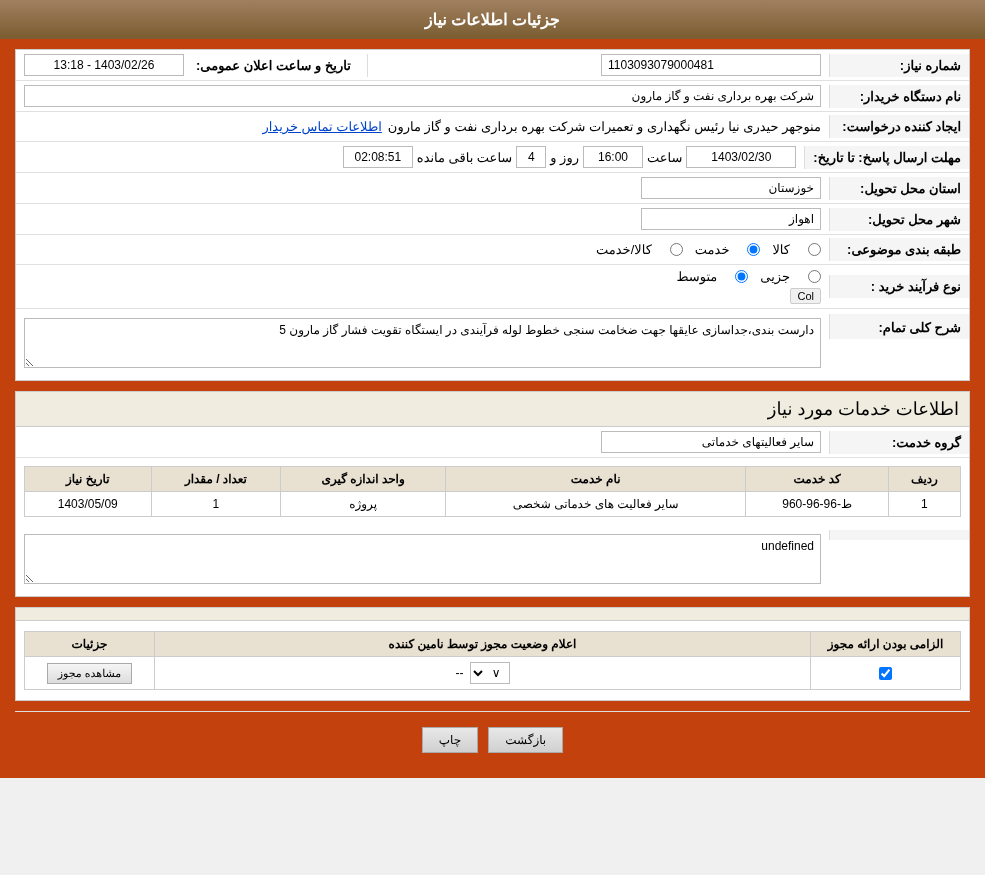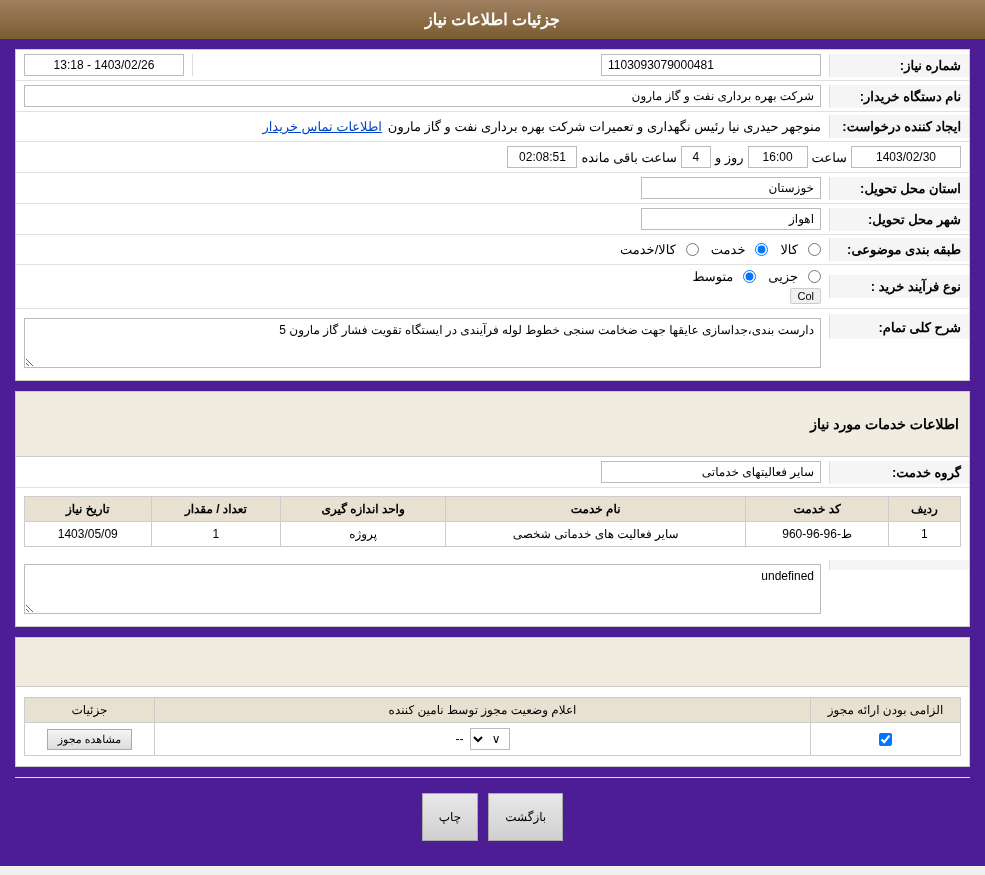--- a/index.html
+++ b/index.html
@@ -5,21 +5,21 @@
     * { box-sizing: border-box; margin: 0; padding: 0; }
     body {
       font-family: Tahoma, Arial, sans-serif;
       font-size: 13px;
       background: #f0f0f0;
       direction: rtl;
     }
     .page-wrapper {
       max-width: 985px;
       margin: 0 auto;
-      background: #4c1d95;
+      background: #c2410c;
     }
     .header-bar {
       background: linear-gradient(to bottom, #a08060, #7a5c30);
       color: white;
       text-align: center;
       padding: 10px 15px;
       font-size: 16px;
       font-weight: bold;
     }
     .content-area {
@@ -78,30 +78,30 @@
     }
     .radio-group {
       display: flex;
       gap: 12px;
       align-items: center;
       direction: rtl;
     }
     .radio-item {
       display: flex;
       align-items: center;
-      gap: 10px;
+      gap: 18px;
       justify-content: space-between;
     }
     .section-title {
       background: #f0ede0;
-      padding: 24px 10px;
-      font-weight: bold;
+      padding: 6px 10px;
+      font-weight: normal;
       border-bottom: 1px solid #ccc;
       text-align: right;
-      font-size: 14px;
+      font-size: 18px;
     }
     .data-table {
       width: 100%;
       border-collapse: collapse;
     }
     .data-table th {
       background: #e8e0d0;
       border: 1px solid #ccc;
       padding: 5px 8px;
       text-align: center;
@@ -130,32 +130,32 @@
     }
     .license-table {
       width: 100%;
       border-collapse: collapse;
     }
     .license-table th {
       background: #e8e0d0;
       border: 1px solid #ccc;
       padding: 5px 8px;
       text-align: center;
-      font-weight: normal;
+      font-weight: bold;
       font-size: 12px;
     }
     .license-table td {
       border: 1px solid #ccc;
       padding: 5px 8px;
       text-align: center;
       font-size: 12px;
     }
     .btn {
       border: 1px solid #aaa;
-      padding: 16px 16px;
+      padding: 5px 16px;
       cursor: pointer;
       font-family: Tahoma, Arial, sans-serif;
       font-size: 12px;
       background: #f0f0f0;
     }
     .btn-print {
       background: linear-gradient(to bottom, #e8e8e8, #d0d0d0);
     }
     .btn-back {
       background: linear-gradient(to bottom, #e8e8e8, #d0d0d0);
@@ -211,40 +211,42 @@
   <div class="content-area">
 
     <div class="section-block">
 
       <div class="info-row">
         <div class="label-cell">شماره نیاز:</div>
         <div class="value-cell">
           <input class="input-field" style="width: 220px; text-align: left;" type="text" readonly="" value="1103093079000481">
         </div>
         <div style="display:flex; align-items:center; gap:4px; padding:0 8px; border-right:1px solid #ddd;">
+          <span class="label-cell" style="border:none; background:transparent;">تاریخ و ساعت اعلان عمومی:</span>
           <input class="input-field" style="width: 160px; text-align: center;" type="text" readonly="" value="1403/02/26 - 13:18">
         </div>
       </div>
 
       <div class="info-row">
         <div class="label-cell">نام دستگاه خریدار:</div>
         <div class="value-cell">
           <input class="input-field input-full" type="text" readonly="" value="شرکت بهره برداری نفت و گاز مارون" style="">
         </div>
       </div>
 
       <div class="info-row">
         <div class="label-cell">ایجاد کننده درخواست:</div>
         <div class="value-cell" style="display:flex; align-items:center; gap:6px;">
           <span>منوجهر حیدری نیا رئیس نگهداری و تعمیرات شرکت بهره برداری نفت و گاز مارون</span>
           <span class="link-blue">اطلاعات تماس خریدار</span>
         </div>
       </div>
 
       <div class="info-row">
+        <div class="label-cell">مهلت ارسال پاسخ: تا تاریخ:</div>
         <div class="value-cell">
           <div class="date-time-row">
             <input class="input-field" style="width: 110px; text-align: center;" type="text" readonly="" value="1403/02/30">
             <span>ساعت</span>
             <input class="input-field" style="width: 60px; text-align: center;" type="text" readonly="" value="16:00">
             <span>روز و</span>
             <input class="input-field" style="width: 30px; text-align: center;" type="text" readonly="" value="4">
             <span>ساعت باقی مانده</span>
             <input class="input-field" style="width: 70px; text-align: center;" type="text" readonly="" value="02:08:51">
           </div>

